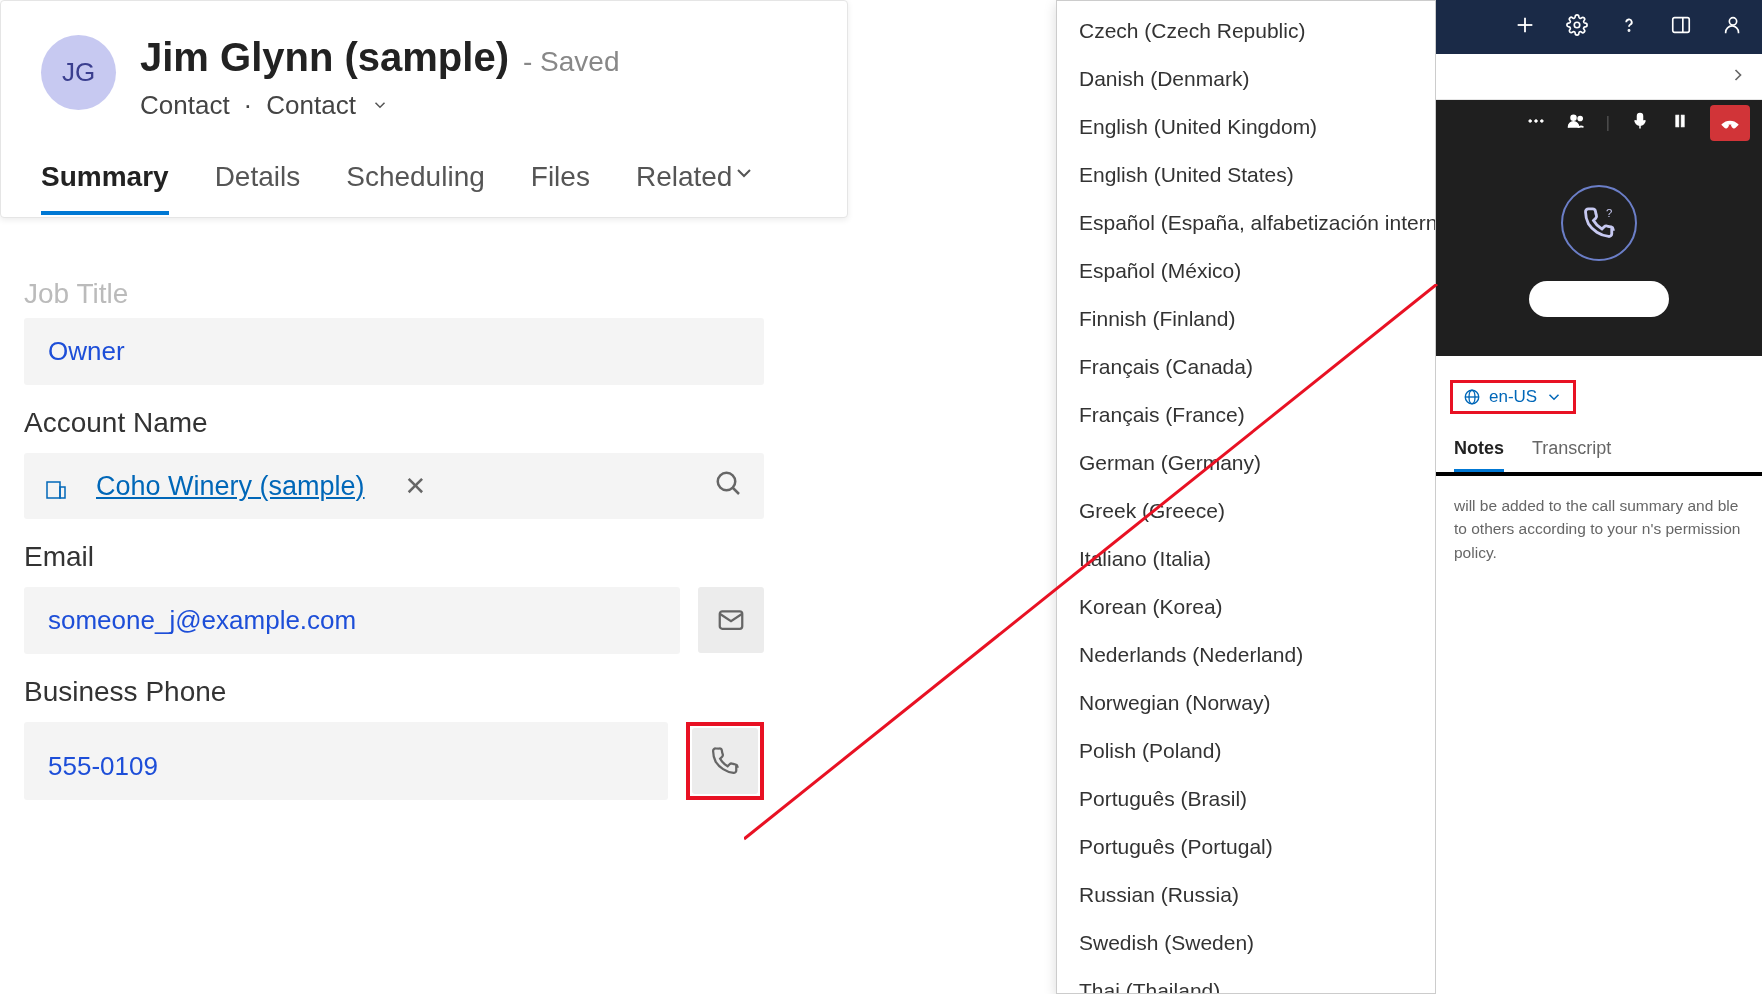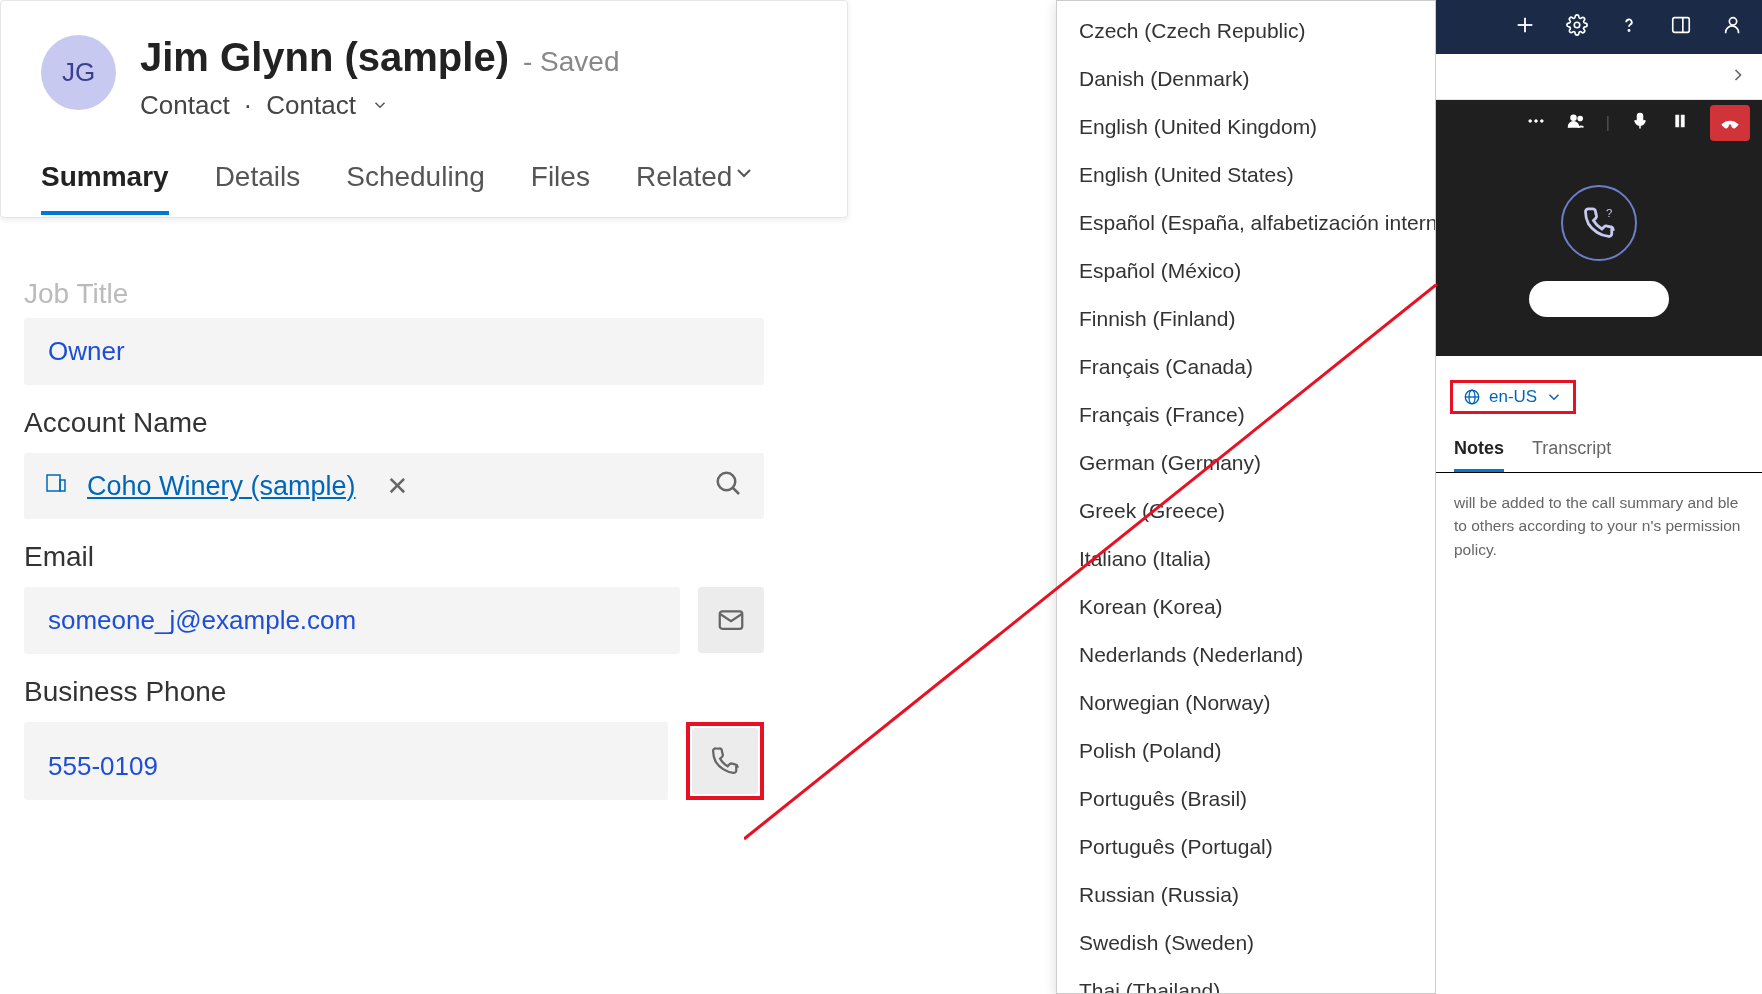--- a/index.html
+++ b/index.html
@@ -18,21 +18,21 @@
 .tabs .tab{padding-bottom:18px;cursor:pointer}
 .tabs .tab.active{color:#222;font-weight:600;border-bottom:4px solid #0078d4}
 .tabs .tc{display:flex;align-items:flex-start;gap:0}
 .tabs .tc svg{width:24px;height:24px}
 
 .form{position:absolute;left:24px;top:280px;width:740px}
 .lbl{font-size:28px;color:#333;margin:22px 0 14px}
 .jt{font-size:28px;color:#bbb;margin-top:-2px;margin-bottom:8px}
 .fld{background:#f4f4f4;border-radius:3px;padding:18px 24px;font-size:26px;color:#1d4ed8;display:flex;align-items:flex-end;justify-content:space-between;min-height:66px}
 .acct{background:#f4f4f4;border-radius:3px;padding:10px 20px;display:flex;align-items:center;justify-content:space-between;min-height:66px}
-.chip{display:flex;align-items:flex-start;gap:19px}
+.chip{display:flex;align-items:flex-end;gap:28px}
 .chip a{color:#0067b8;font-size:27px;text-decoration:underline}
 .rm{color:#666;font-size:26px;margin-left:12px;cursor:pointer}
 .srch svg,.mail svg,.phone svg{width:30px;height:30px;stroke:#666}
 .emailrow{display:flex;gap:18px}
 .emailrow .fld{flex:1}
 .iconbtn{width:66px;height:66px;background:#ececec;border-radius:3px;display:flex;align-items:center;justify-content:center;cursor:pointer}
 .phonebox{border:4px solid #e81123;padding:2px}
 
 
 .langdd{position:absolute;left:1056px;top:0;width:380px;height:994px;background:#fff;border:1px solid #ccc;box-shadow:0 4px 12px rgba(0,0,0,.15);overflow:hidden}
@@ -53,21 +53,21 @@
 .hang{width:40px;height:36px;background:#d13438;border-radius:4px;display:flex;align-items:center;justify-content:center;cursor:pointer}
 .hang svg{stroke:#fff;fill:#fff}
 .callbody{height:210px;background:#1f1f1f;display:flex;flex-direction:column;align-items:center;justify-content:center;gap:20px}
 .callcircle{width:76px;height:76px;border:2px solid #6b7ec7;border-radius:50%;display:flex;align-items:center;justify-content:center}
 .callcircle svg{width:34px;height:34px;stroke:#c7c9f1;fill:none;stroke-width:2}
 .whiteblob{width:140px;height:36px;background:#fff;border-radius:18px}
 .insightbar{background:#e9eef9;padding:10px 14px;display:flex;align-items:center;justify-content:space-between;font-size:15px;color:#556}
 .langpick{display:inline-flex;align-items:center;gap:8px;border:3px solid #e81123;padding:4px 10px;margin-top:24px;margin-left:14px;margin-bottom:10px;cursor:pointer}
 .langpick svg{width:18px;height:18px;stroke:#0067b8;fill:none}
 .langpick span{color:#0067b8;font-size:17px}
-.ntabs{display:flex;gap:28px;padding:14px 18px 0;border-bottom:1px solid #000000}
+.ntabs{display:flex;gap:28px;padding:14px 18px 0;border-bottom:4px solid #000000}
 .ntabs .nt{font-size:18px;color:#666;padding-bottom:10px;cursor:pointer}
 .ntabs .nt.active{color:#222;font-weight:600;border-bottom:3px solid #0078d4}
 .notesmsg{padding:18px;font-size:15.5px;color:#666;line-height:1.5}
 
 
 .redline{position:absolute;left:744px;top:284px;pointer-events:none}
 </style>
 </head>
 <body>
 

